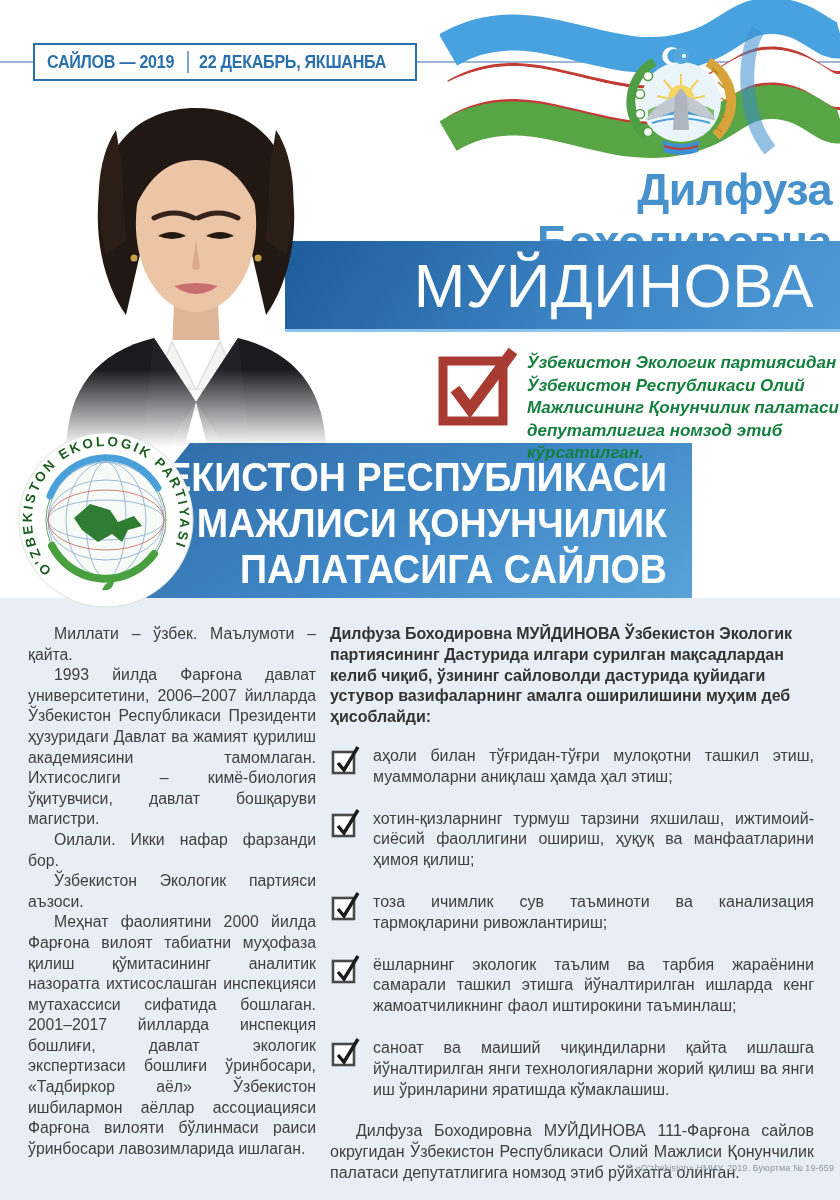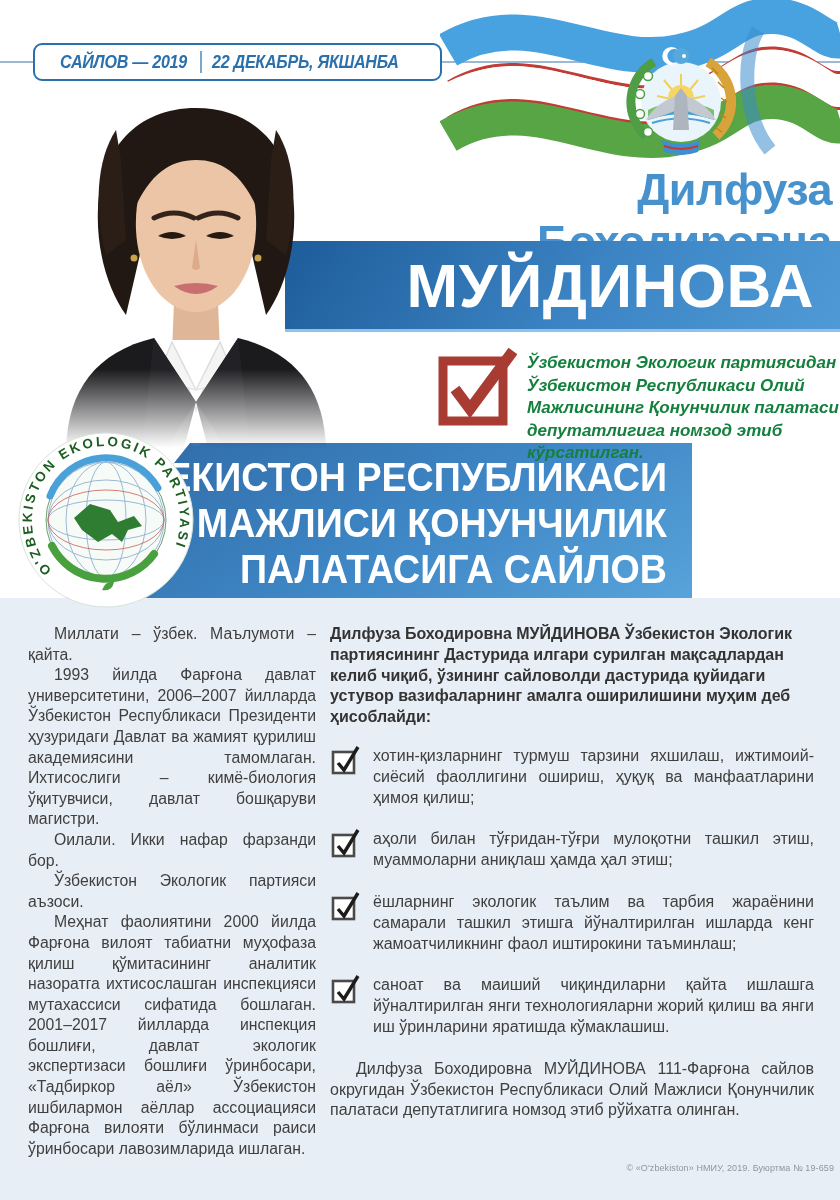--- a/index.html
+++ b/index.html
@@ -6,40 +6,40 @@
   html,body { width:840px; height:1200px; }
   body { font-family:"Liberation Sans", sans-serif; background:#ffffff; }
   .page { position:relative; width:840px; height:1200px; overflow:hidden; background:#ffffff; }
 
   
   .top-rule { position:absolute; left:0; top:61px; width:840px; height:2px; background:#9db8d2; z-index:0; }
 
   
   .badge { position:absolute; left:33px; top:43px; height:38px; z-index:2;
            display:flex; align-items:center; background:#ffffff;
-           border:2.5px solid #2a70ad; border-radius:9px; padding:0 25px;font-style:italic; }
+           border:2.5px solid #2a70ad; border-radius:0; padding:0 12px; }
   .badge span { color:#2a70ad; font-weight:bold; font-size:17.5px; letter-spacing:-0.3px; white-space:nowrap;
                 transform:scaleX(0.92); transform-origin:left center; display:inline-block; }
   .badge .divider { width:2px; height:22px; background:#7aa7cc; margin:0 10px 0 2px; }
 
   
   .flag-ribbon { position:absolute; right:0; top:0; width:400px; height:180px; z-index:1; }
   .state-emblem { position:absolute; left:626px; top:44px; width:110px; height:112px; z-index:2; }
 
   
   .portrait { position:absolute; left:46px; top:90px; width:300px; height:358px; z-index:3; }
 
   
   .name-line1 { position:absolute; left:340px; right:8px; top:164px; text-align:right; z-index:2;
                 color:#4791cd; font-weight:bold; font-size:45px; letter-spacing:-0.5px; }
   .surname-banner { position:absolute; left:285px; right:0; top:241px; height:91px; z-index:2;
                     background:linear-gradient(125deg,#1e5c9a 0%, #3c84c4 55%, #4f9ad6 100%);
                     border-bottom:3px solid #8ec4ec;
                     display:flex; align-items:center; justify-content:flex-end; padding-right:26px; }
-  .surname-banner span { color:#ffffff; font-weight:bold; font-size:62px; letter-spacing:0.5px; }
+  .surname-banner span { color:#ffffff; font-weight:normal; font-size:62px; letter-spacing:0.5px; }
 
   
   .nom-check { position:absolute; left:437px; top:345px; width:80px; height:82px; z-index:2; }
   .nom-text { position:absolute; left:527px; top:352px; width:312px; z-index:2;
               color:#15803d; font-weight:bold; font-style:italic; font-size:17px; line-height:1.33; }
 
   
   .title-banner { position:absolute; left:0; top:443px; width:692px; height:155px; z-index:1;
                   background:linear-gradient(150deg,#2b649f 0%, #3f87c6 60%, #58a3da 100%);
                   clip-path:polygon(190px 0, 840px 0, 840px 155px, 66px 155px); }
@@ -243,32 +243,39 @@
   </div>
 
   <div class="col-right">
     <div class="program-intro">Дилфуза Боходировна МУЙДИНОВА  Ўзбекистон Экологик партиясининг Дастурида илгари сурилган мақсадлардан келиб чиқиб, ўзининг сайловолди дастурида қуйидаги устувор вазифаларнинг амалга оширилишини  муҳим деб ҳисоблайди:</div>
 
     <div class="program-item">
       <svg class="chk" viewBox="0 0 30 31">
         <rect x="3" y="8" width="21" height="21" fill="#ffffff" stroke="#4a4a4a" stroke-width="2.6"></rect>
         <path d="M8,19 L14,26 L28,3" stroke="#1c1c1c" stroke-width="3.4" fill="none"></path>
       </svg>
+      <div class="txt">аҳоли билан тўғридан-тўғри мулоқотни ташкил этиш, муаммоларни аниқлаш ҳамда ҳал этиш;</div>
+    </div>
+
+    <div class="program-item">
+      <svg class="chk" viewBox="0 0 30 31">
+        <rect x="3" y="8" width="21" height="21" fill="#ffffff" stroke="#4a4a4a" stroke-width="2.6"></rect>
+        <path d="M8,19 L14,26 L28,3" stroke="#1c1c1c" stroke-width="3.4" fill="none"></path>
+      </svg>
       <div class="txt">хотин-қизларнинг турмуш тарзини яхшилаш, ижтимоий-сиёсий фаоллигини ошириш, ҳуқуқ ва манфаатларини ҳимоя қилиш;</div>
     </div>
 
-    <div class="program-item">
-      <svg class="chk" viewBox="0 0 30 31">
-        <rect x="3" y="8" width="21" height="21" fill="#ffffff" stroke="#4a4a4a" stroke-width="2.6"></rect>
-        <path d="M8,19 L14,26 L28,3" stroke="#1c1c1c" stroke-width="3.4" fill="none"></path>
-      </svg>
-      <div class="txt">аҳоли билан тўғридан-тўғри мулоқотни ташкил этиш, муаммоларни аниқлаш ҳамда ҳал этиш;</div>
-    </div>
-
-
+
+    <div class="program-item">
+      <svg class="chk" viewBox="0 0 30 31">
+        <rect x="3" y="8" width="21" height="21" fill="#ffffff" stroke="#4a4a4a" stroke-width="2.6"></rect>
+        <path d="M8,19 L14,26 L28,3" stroke="#1c1c1c" stroke-width="3.4" fill="none"></path>
+      </svg>
+      <div class="txt">тоза ичимлик сув таъминоти ва канализация тармоқларини ривожлантириш;</div>
+    </div>
 
     <div class="program-item">
       <svg class="chk" viewBox="0 0 30 31">
         <rect x="3" y="8" width="21" height="21" fill="#ffffff" stroke="#4a4a4a" stroke-width="2.6"></rect>
         <path d="M8,19 L14,26 L28,3" stroke="#1c1c1c" stroke-width="3.4" fill="none"></path>
       </svg>
       <div class="txt">ёшларнинг экологик таълим ва тарбия жараёнини самарали ташкил этишга йўналтирилган ишларда кенг жамоатчиликнинг фаол иштирокини таъминлаш;</div>
     </div>
 
     <div class="program-item">

